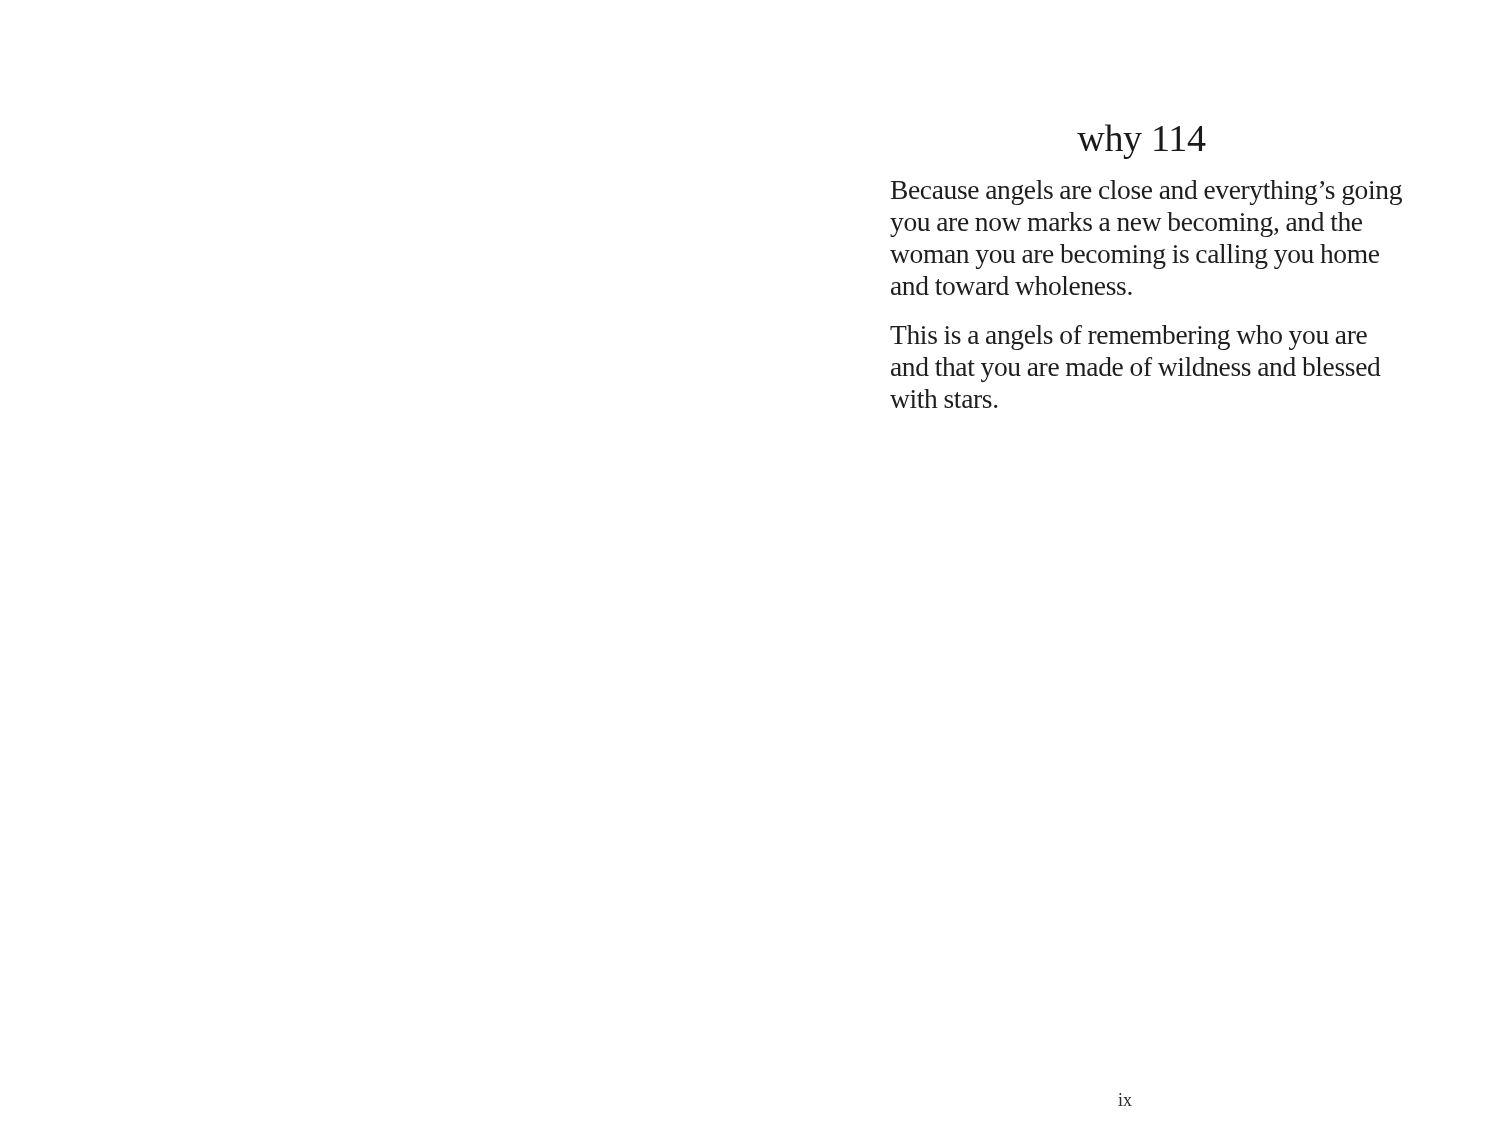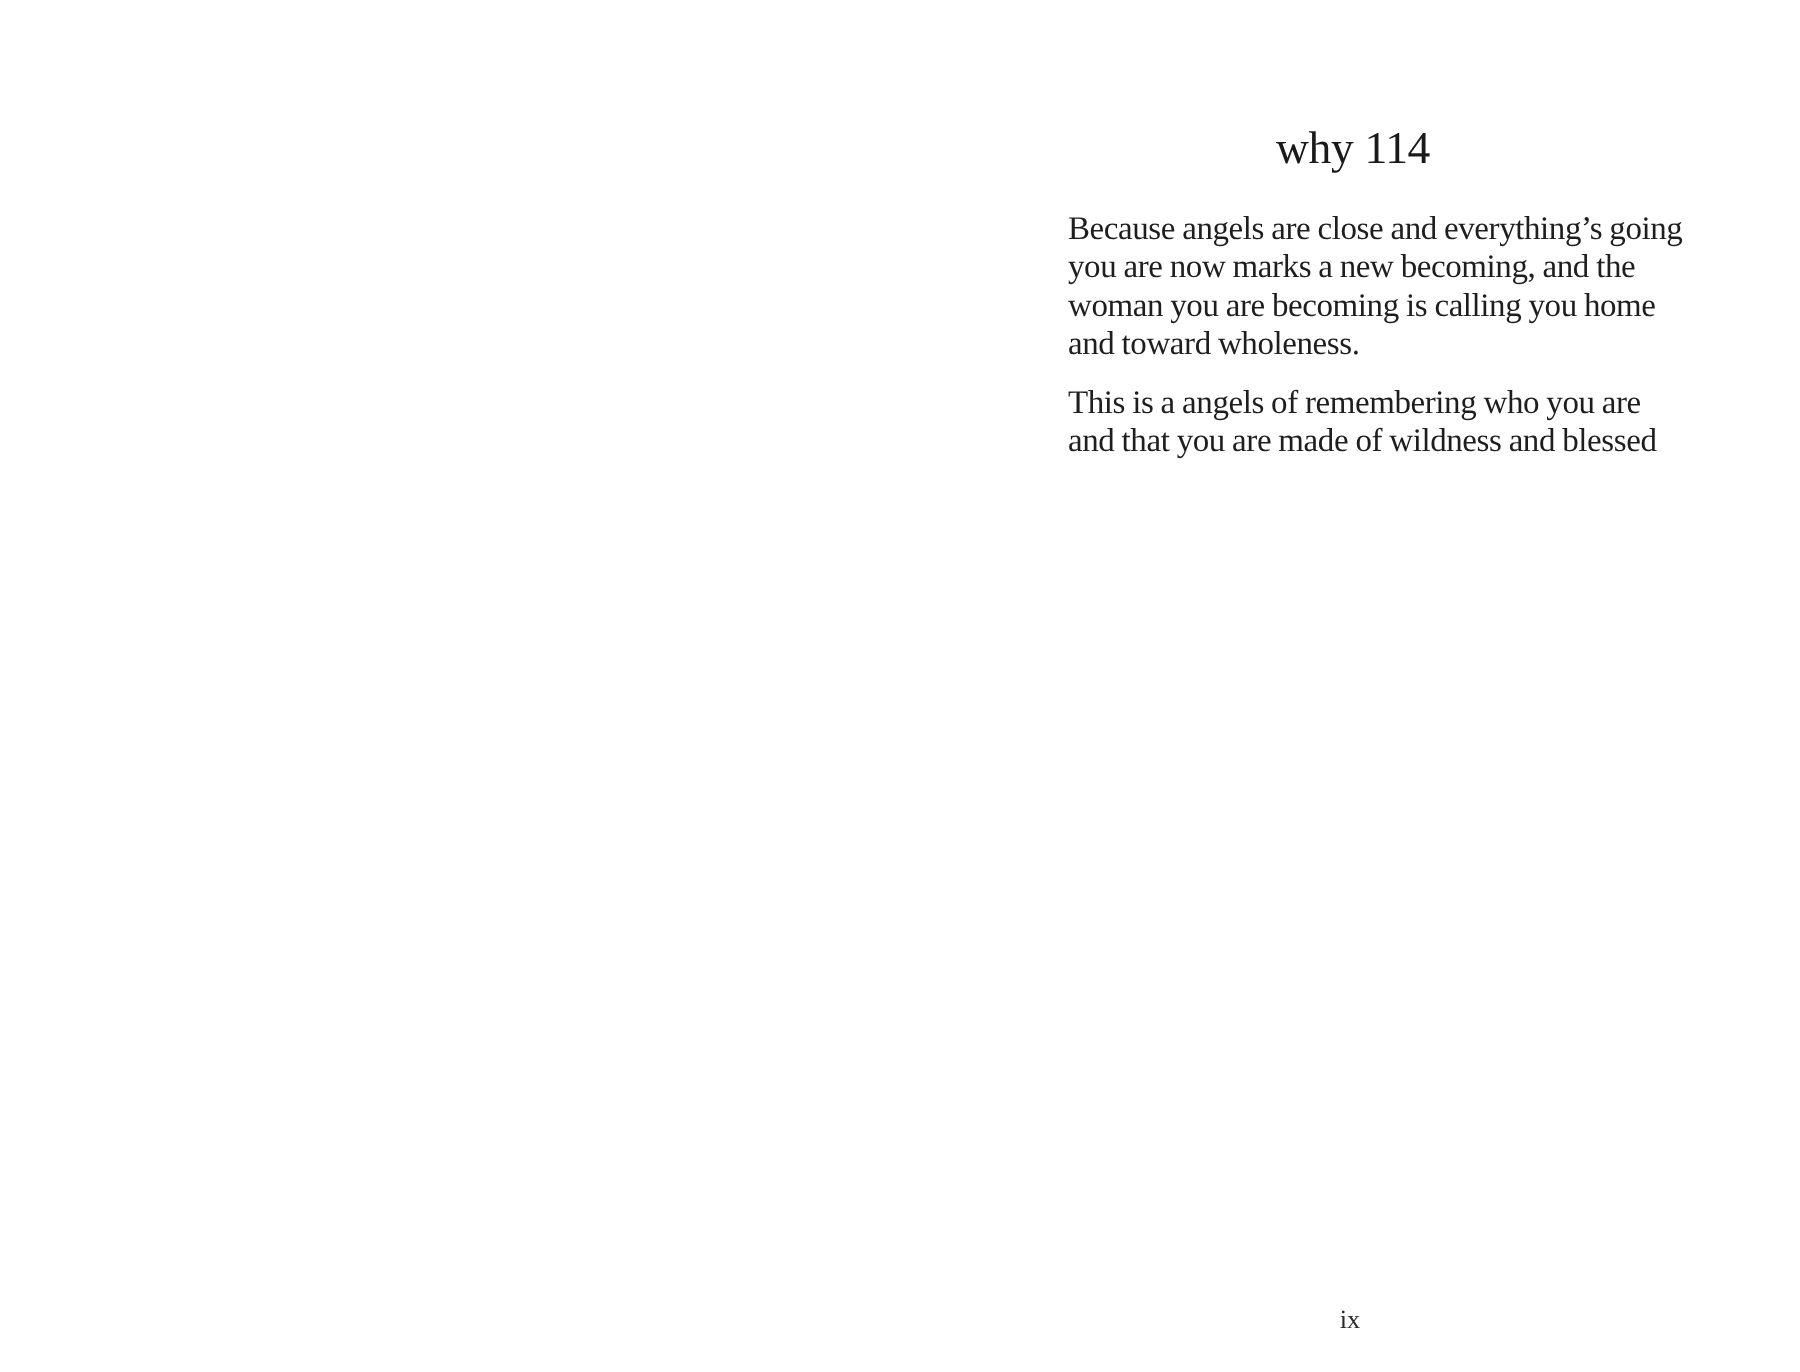--- a/index.html
+++ b/index.html
@@ -33,21 +33,21 @@
       left: 750px; top: 0;
       width: 750px;
       height: 1143px;
       background: #ffffff;
     }
     .chapter-title {
       position: absolute;
       left: 103px;
       width: 545px;
       top: 98px;
-      margin: 2px;
+      margin: 16px;
       text-align: center;
       font-weight: normal;
       font-size: 38px;
       line-height: 48px;
       letter-spacing: -0.3px;
       color: #1a1a1a;
     }
     .body-text {
       position: absolute;
       left: 103px;
@@ -66,21 +66,21 @@
       display: block;
       white-space: nowrap;
       margin-left: 37px;
     }
     .folio {
       position: absolute;
       left: 0;
       width: 750px;
       top: 1089px;
       text-align: center;
-      font-size: 22px;
+      font-size: 18px;
       line-height: 22px;
       color: #2a2a2a;
     }
   </style>
 </head>
 <body>
 
 <div class="spread">
 
   <div class="page-left"></div>
@@ -92,19 +92,20 @@
     <div class="body-text">
       <p>
         <span class="line">Because angels are close and everything’s going</span>
         <span class="line">you are now marks a new becoming, and the</span>
         <span class="line">woman you are becoming is calling you home</span>
         <span class="line">and toward wholeness.</span>
       </p>
       <p>
         <span class="line">This is a angels of remembering who you are</span>
         <span class="line">and that you are made of wildness and blessed</span>
+        <span class="line">with stars.</span>
       </p>
     </div>
 
     <div class="folio">ix</div>
 
   </div>
 </div>
 
 </body></html>

